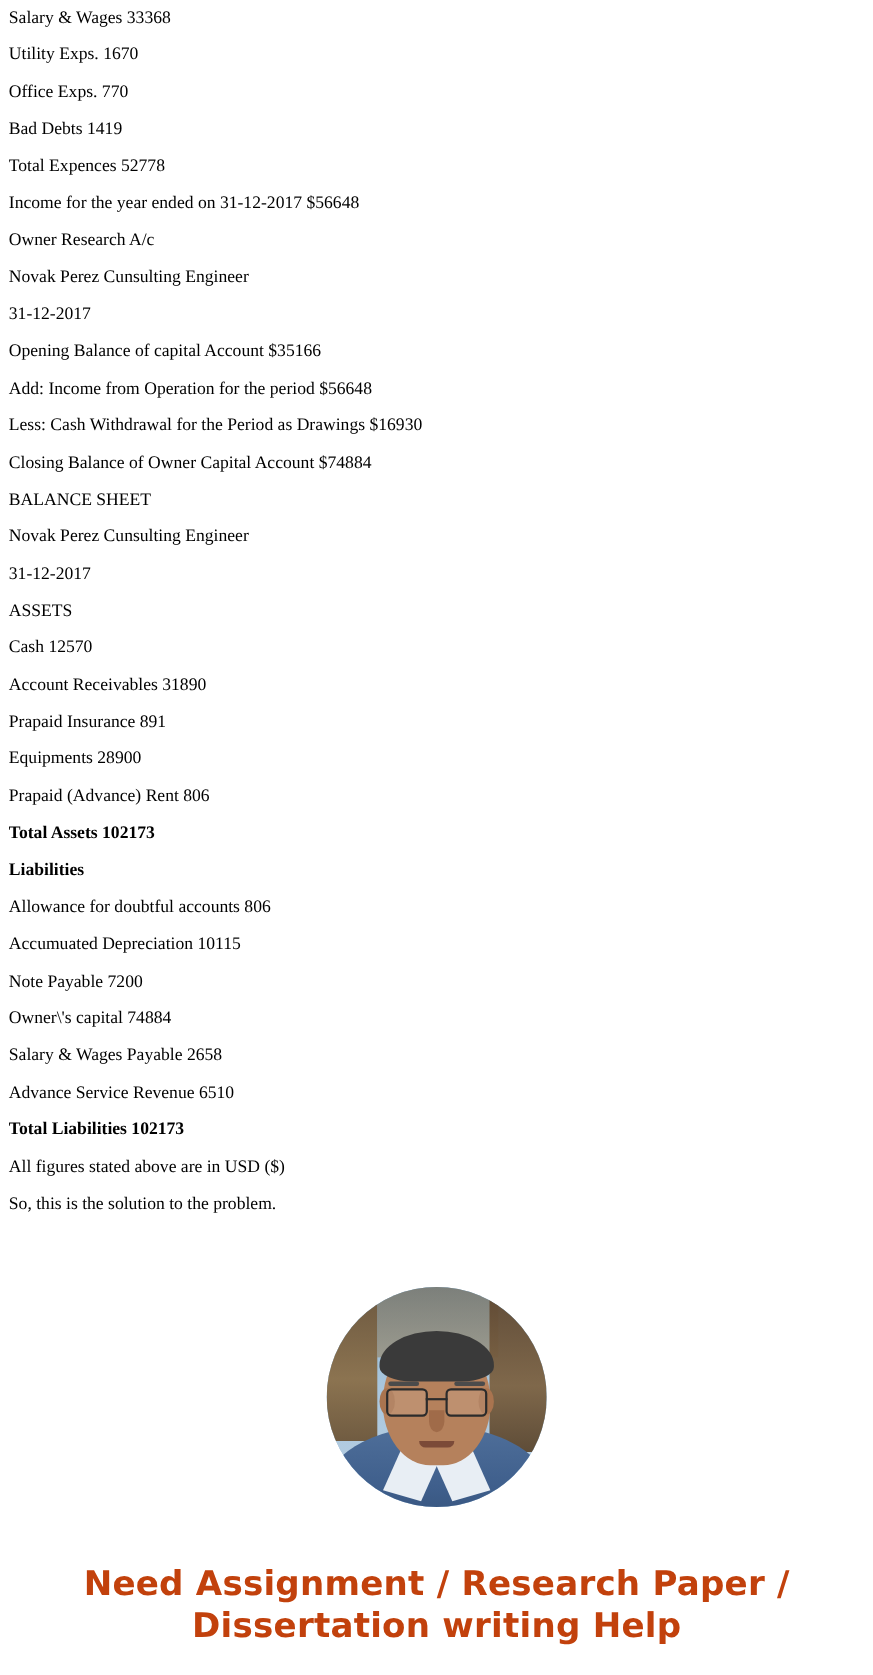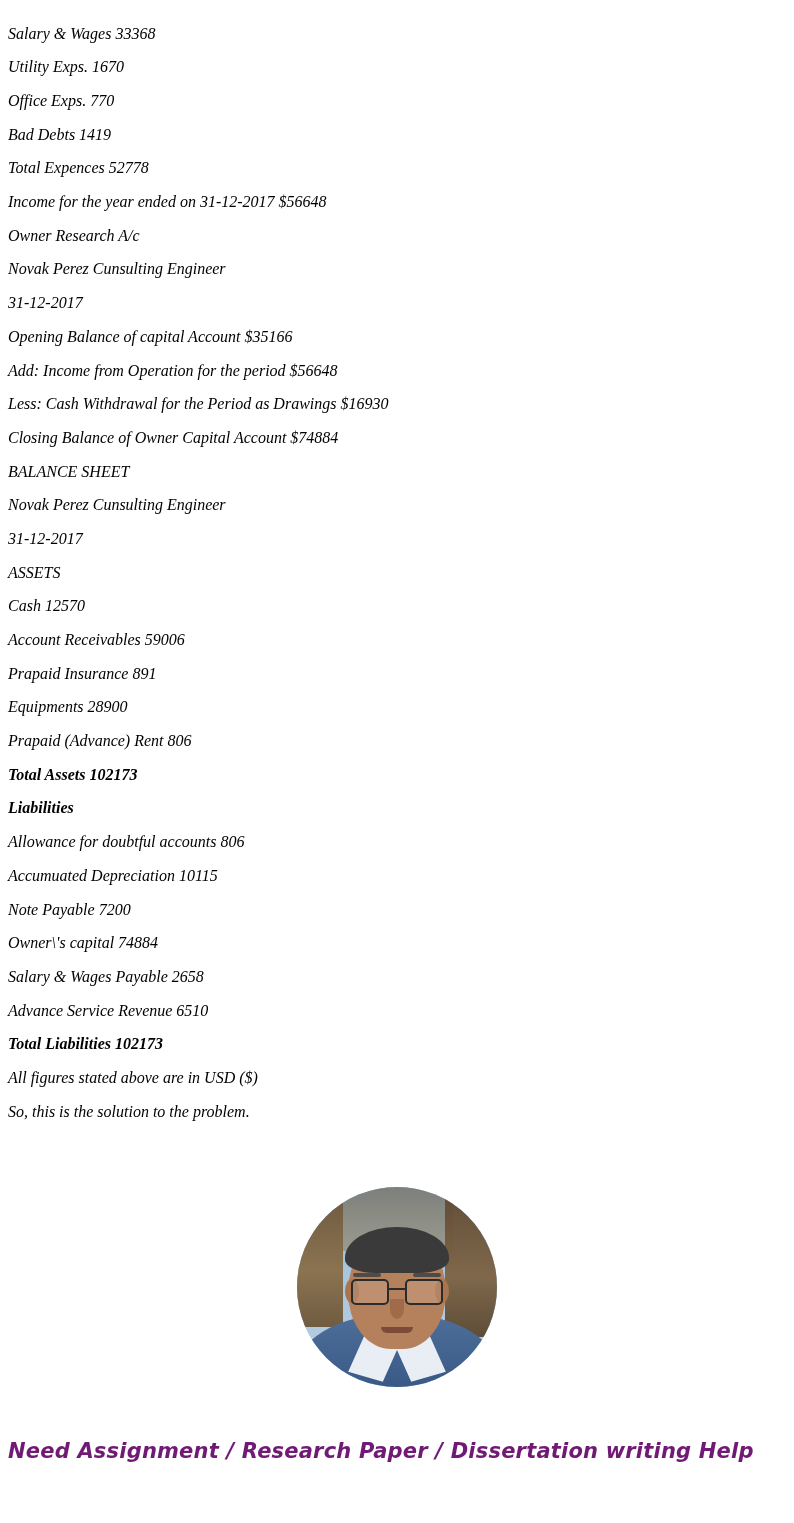--- a/index.html
+++ b/index.html
@@ -10,22 +10,21 @@
   body {
     width: 794px;
     min-height: 1523px;
     font-family: "Liberation Serif", serif;
     color: #000000;
     -webkit-font-smoothing: antialiased;
   }
   .page {
     width: 794px;
     box-sizing: border-box;
-    padding: 17px 8px;
-    font-style: italic;
+    padding: 0 8px;
   }
   .line {
     font-size: 16px;
     line-height: 1.15;
     margin: 0;
     padding: 0;
     
     height: 33.7px;
     display: flex;
     align-items: center;
@@ -182,27 +181,27 @@
   .avatar .mouth {
     position: absolute;
     left: 50%; top: 140px;
     transform: translateX(-50%);
     width: 32px; height: 6px;
     background: #7b4a38;
     border-radius: 0 0 14px 14px;
   }
   .cta {
     margin-top: 52px;
-    text-align: left;
+    text-align: center;
     font-family: "DejaVu Sans", sans-serif;
     font-weight: bold;
-    font-size: 21px;
+    font-size: 31px;
     line-height: 1.22;
     letter-spacing: 0.2px;
-    color: #701a75;
+    color: #c2410c;
   }
   .cta .contact {
     margin-top: 4px;
   }
 </style>
 </head>
 <body>
 
 <div class="page">
 
@@ -218,21 +217,21 @@
       <p class="line">31-12-2017</p>
       <p class="line">Opening Balance of capital Account $35166</p>
       <p class="line">Add: Income from Operation for the period $56648</p>
       <p class="line">Less: Cash Withdrawal for the Period as Drawings $16930</p>
       <p class="line">Closing Balance of Owner Capital Account $74884</p>
       <p class="line">BALANCE SHEET</p>
       <p class="line">Novak Perez Cunsulting Engineer</p>
       <p class="line">31-12-2017</p>
       <p class="line">ASSETS</p>
       <p class="line">Cash 12570</p>
-      <p class="line">Account Receivables 59006</p>
+      <p class="line">Account Receivables 31890</p>
       <p class="line">Prapaid Insurance 891</p>
       <p class="line">Equipments 28900</p>
       <p class="line">Prapaid (Advance) Rent 806</p>
       <p class="line bold">Total Assets 102173</p>
       <p class="line bold">Liabilities</p>
       <p class="line">Allowance for doubtful accounts 806</p>
       <p class="line">Accumuated Depreciation 10115</p>
       <p class="line">Note Payable 7200</p>
       <p class="line">Owner\'s capital 74884</p>
       <p class="line">Salary &amp; Wages Payable 2658</p>

